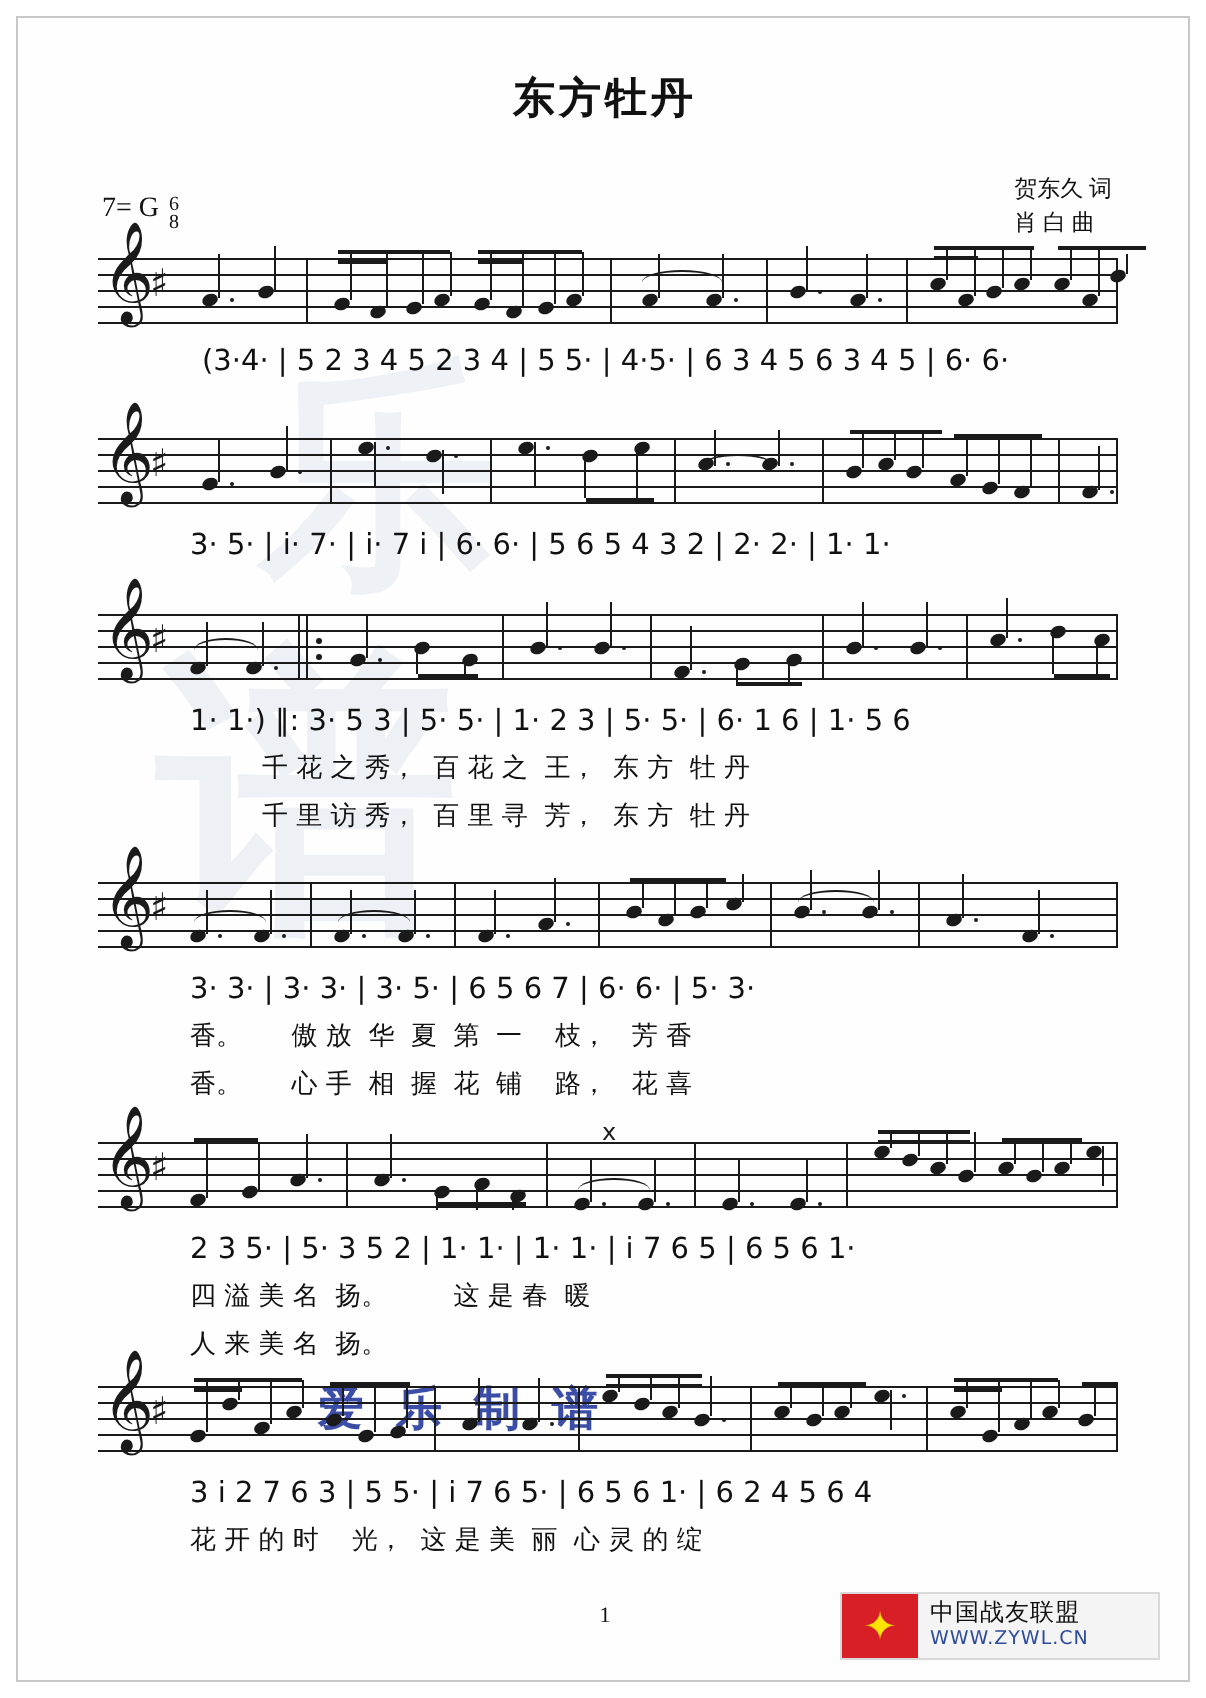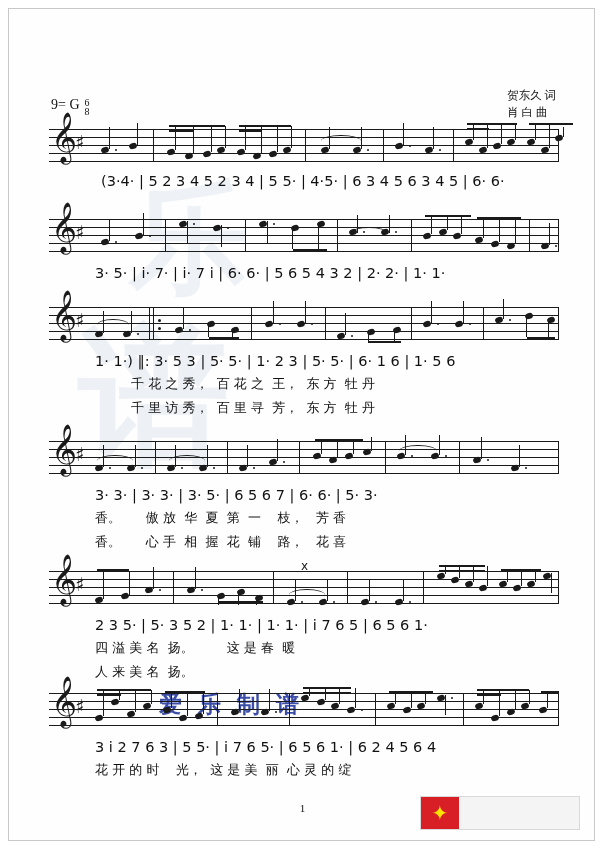--- a/index.html
+++ b/index.html
@@ -191,26 +191,27 @@
   .badge .t2 { font-size: 9.5px; color: #2e4c9c; letter-spacing: .5px; }
 </style>
 </head>
 <body>
 
 <div id="sheet">
 
   <div class="wm wm-c1">乐</div>
   <div class="wm wm-c2">谱</div>
 
+  <div class="title">东方牡丹</div>
   <div class="credits">
     <div>贺东久 词</div>
     <div>肖  白 曲</div>
   </div>
   <div class="keysig">
-    <span>9= G</span>
+    <span>7= G</span>
     <span class="frac">
       <span class="num">6</span>
       <span class="den">8</span>
     </span>
   </div>
 
   <div class="system" style="top:120px">
     <div class="staff">
       <div class="line"></div>
         <div class="line"></div>
@@ -654,15 +655,19 @@
         <div class="stem" style="left:498px; top:-1px; height:16px"></div>
       <div class="endbar-thin" style="left:509px"></div>
     </div>
     <div class="jianpu" style="left:46px; top:46px">3 i 2 7 6 3 | 5 5· | i 7 6 5· | 6 5 6 1· | 6 2 4 5 6 4</div>
     <div class="lyrics" style="left:46px; top:68px">花 开 的 时    光，  这 是 美  丽  心 灵 的 绽</div>
   </div>
 
   <div class="pageno">1</div>
   <div class="badge">
     <div class="star">✦</div>
+    <div class="txt">
+      <div class="t1">中国战友联盟</div>
+      <div class="t2">WWW.ZYWL.CN</div>
+    </div>
   </div>
 
 </div>
 
 </body></html>

